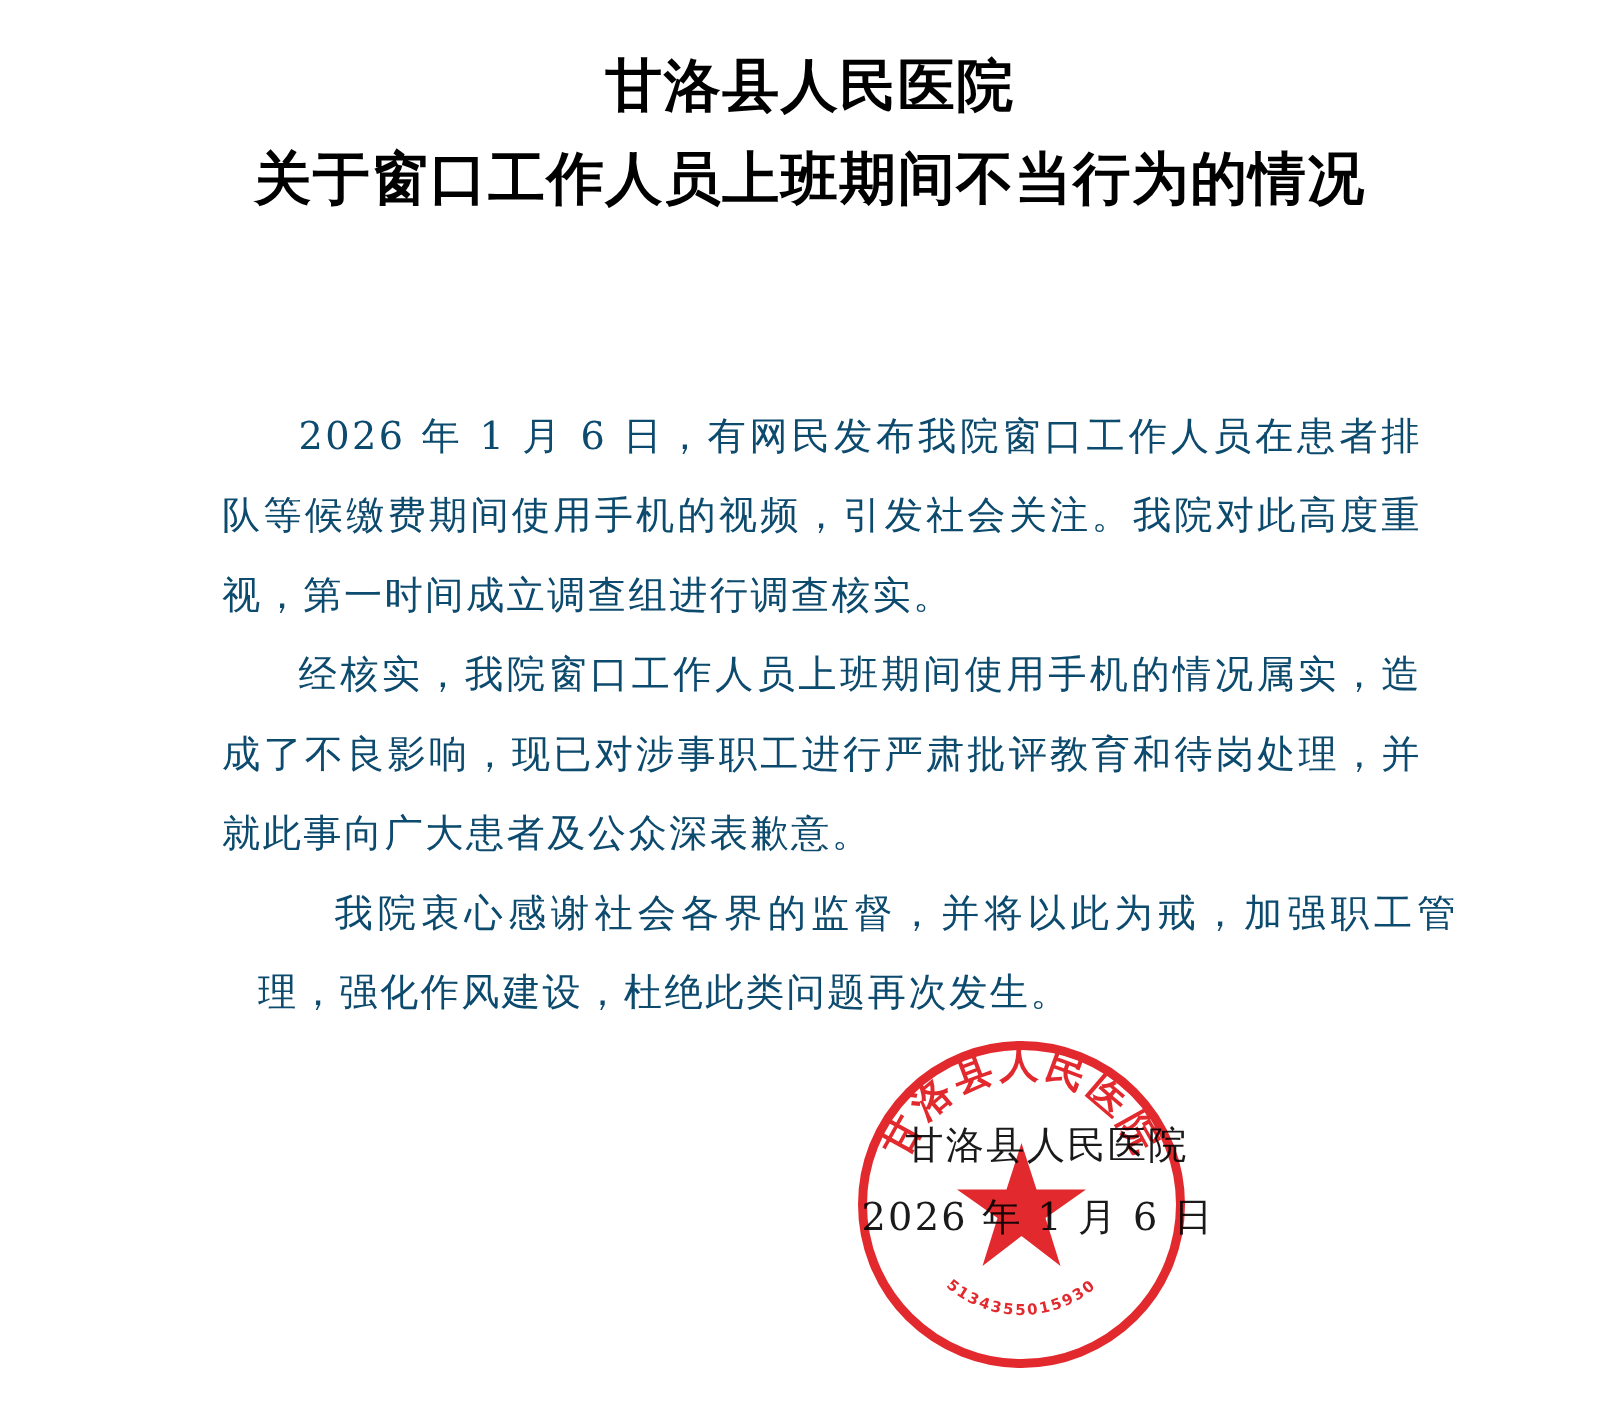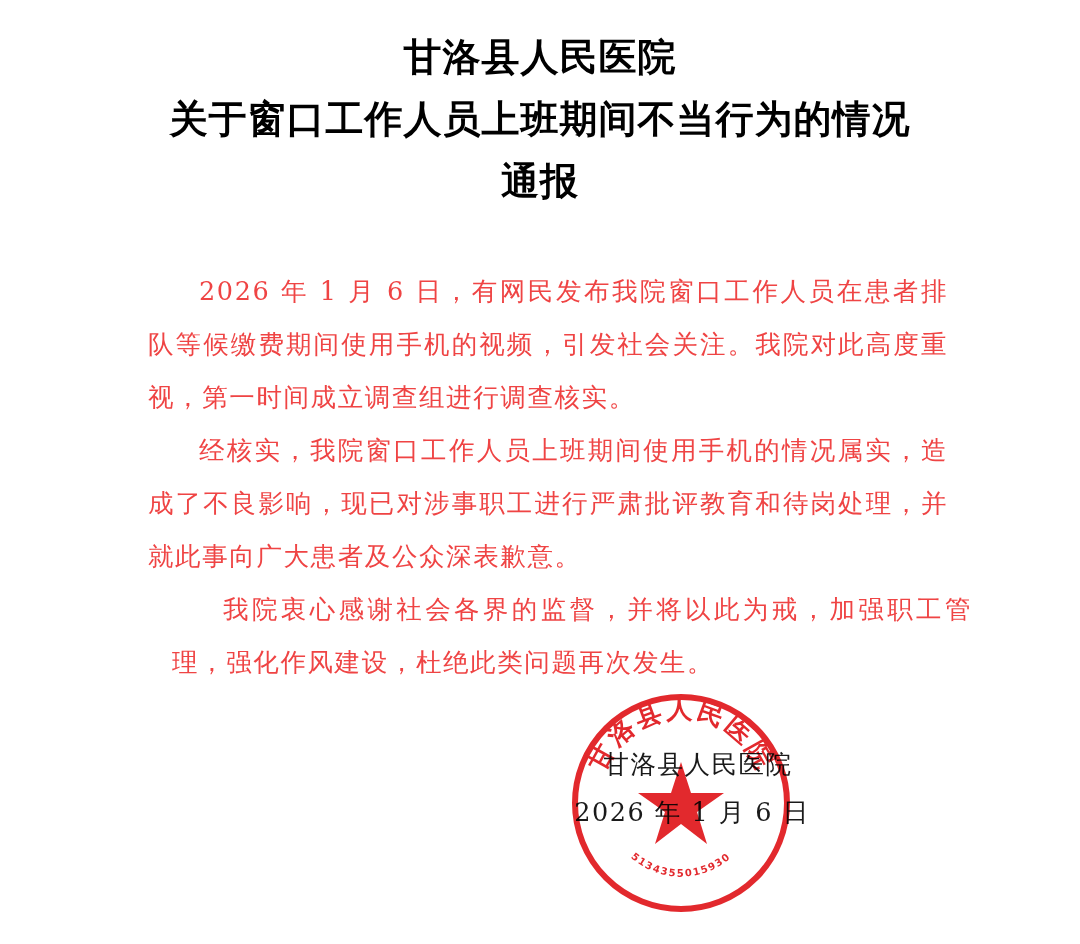--- a/index.html
+++ b/index.html
@@ -37,21 +37,21 @@
     .title.l2 { top: 100px; }
     .title.l3 { top: 162px; }
 
     .body-text {
       position: absolute;
       left: 148px;
       width: 800px;
       font-family: "DejaVu Serif", "Liberation Serif", serif;
       font-size: 25.5px;
       line-height: 53px;
-      color: #ef4444;
+      color: #0c4a6e;
       letter-spacing: 1.6px;
     }
     .para {
       margin: 0;
       text-indent: 2em;
       text-align: justify;
       text-align-last: left;
     }
     .p1 { top: 265px; }
     .p2 { top: 424px; }
@@ -83,21 +83,20 @@
       opacity: 0.92;
     }
   </style>
 </head>
 <body>
 
 <div class="page">
 
   <div class="title l1">甘洛县人民医院</div>
   <div class="title l2">关于窗口工作人员上班期间不当行为的情况</div>
-  <div class="title l3">通报</div>
 
   <div class="body-text p1">
     <p class="para">2026 年 1 月 6 日，有网民发布我院窗口工作人员在患者排队等候缴费期间使用手机的视频，引发社会关注。我院对此高度重视，第一时间成立调查组进行调查核实。</p>
   </div>
   <div class="body-text p2">
     <p class="para">经核实，我院窗口工作人员上班期间使用手机的情况属实，造成了不良影响，现已对涉事职工进行严肃批评教育和待岗处理，并就此事向广大患者及公众深表歉意。</p>
   </div>
   <div class="body-text p3">
     <p class="para">我院衷心感谢社会各界的监督，并将以此为戒，加强职工管理，强化作风建设，杜绝此类问题再次发生。</p>
   </div>

